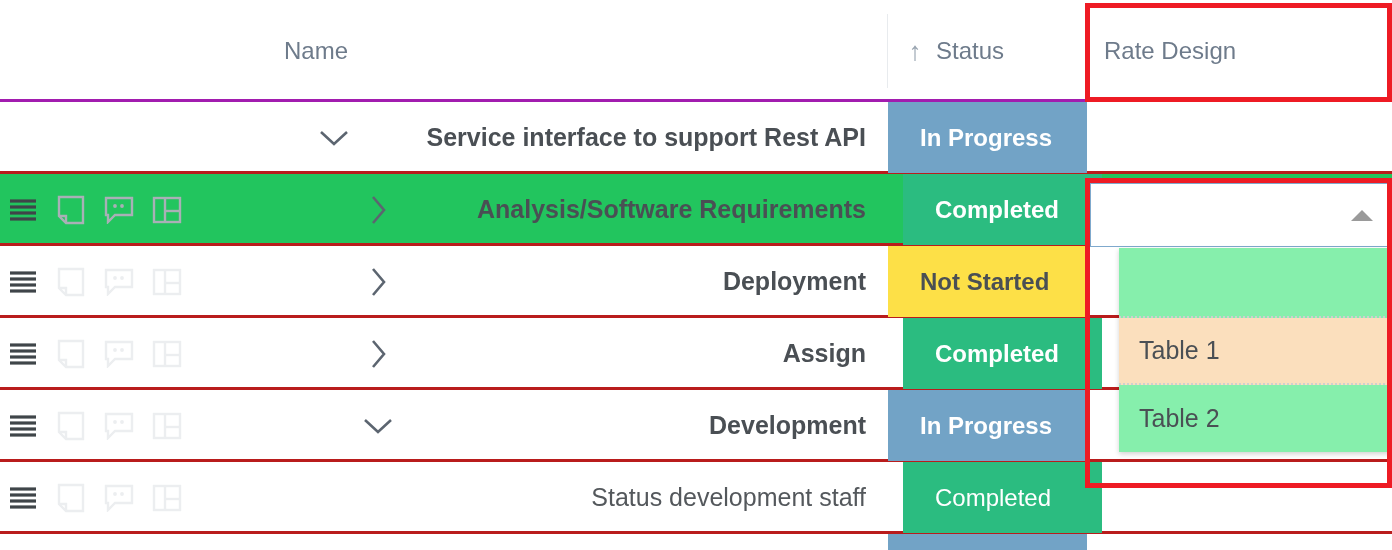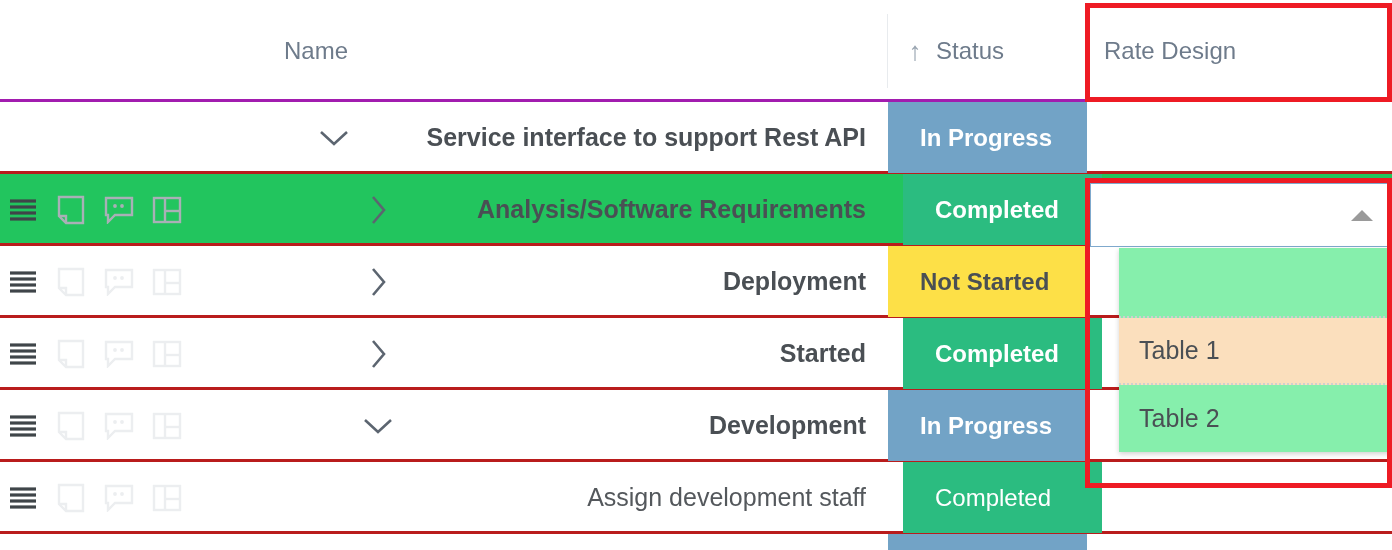--- a/index.html
+++ b/index.html
@@ -372,21 +372,21 @@
             </svg>
           </span>
         </div>
         <div class="expander" style="left: 358px;">
           <span>
             <svg width="20" height="32" viewBox="0 0 20 32">
               <path d="M5 3 L16 16 L5 29" fill="none" stroke="#5c6570" stroke-width="2.6"></path>
             </svg>
           </span>
         </div>
-        <div class="row-name">Started</div>
+        <div class="row-name">Assign</div>
         <div class="status st-completed">Completed</div>
       </div>
       <div class="row">
         <div class="row-icons">
           <span class="icon-btn">
             <svg width="30" height="26" viewBox="0 0 30 26">
               <line x1="2" y1="4" x2="28" y2="4" stroke="#3f4549" stroke-width="3.2"></line>
               <line x1="2" y1="10" x2="28" y2="10" stroke="#3f4549" stroke-width="3.2"></line>
               <line x1="2" y1="16" x2="28" y2="16" stroke="#3f4549" stroke-width="3.2"></line>
               <line x1="2" y1="22" x2="28" y2="22" stroke="#3f4549" stroke-width="3.2"></line>
@@ -447,21 +447,21 @@
             </svg>
           </span>
           <span class="icon-btn">
             <svg width="30" height="28" viewBox="0 0 30 28">
               <rect x="2" y="2" width="26" height="24" fill="none" stroke="#eceef0" stroke-width="2.4"></rect>
               <line x1="13" y1="2" x2="13" y2="26" stroke="#eceef0" stroke-width="2.4"></line>
               <line x1="13" y1="15" x2="28" y2="15" stroke="#eceef0" stroke-width="2.4"></line>
             </svg>
           </span>
         </div>
-        <div class="row-name leaf">Assign development staff</div>
+        <div class="row-name leaf">Status development staff</div>
         <div class="status st-completed leaf">Completed</div>
       </div>
       <div class="row">
         <div class="row-name leaf"></div>
         <div class="status st-inprogress leaf"></div>
       </div>
     </div>
 
   <div class="rate-select">
     <span class="rate-select-value"></span>

